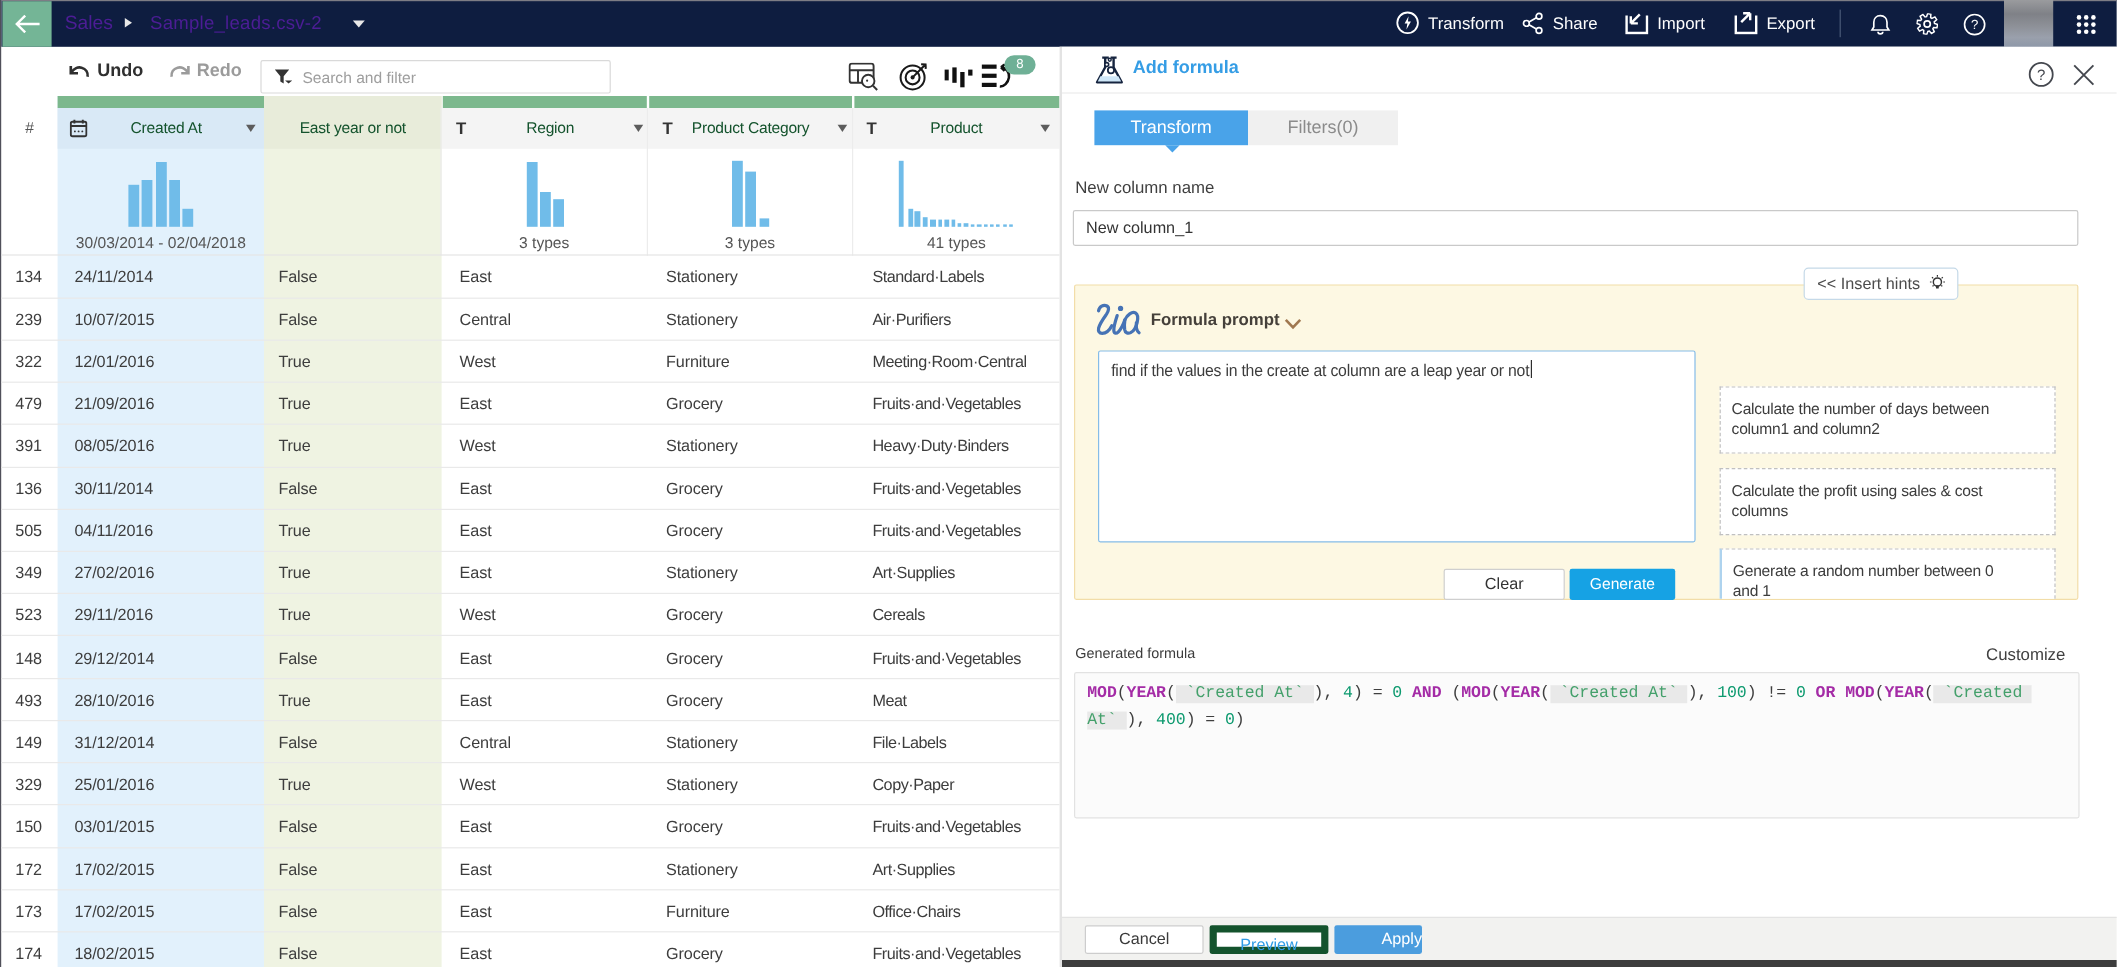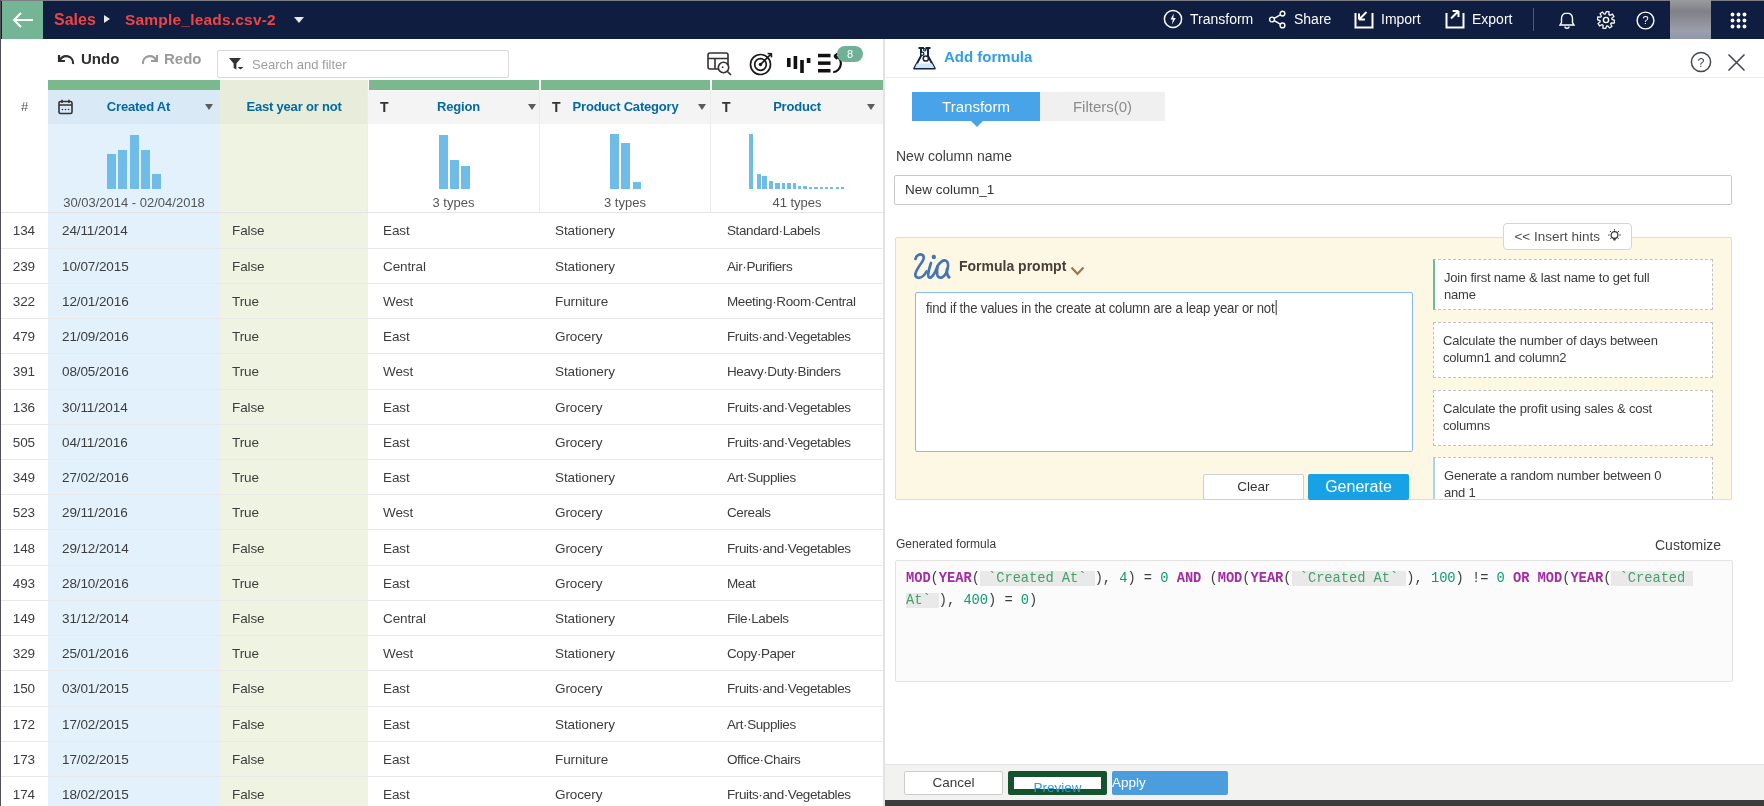--- a/index.html
+++ b/index.html
@@ -2,32 +2,32 @@
 <html><head><meta charset="utf-8">
 <style>
 *{margin:0;padding:0;box-sizing:border-box}
 html,body{width:1764px;height:806px;overflow:hidden}
 body{font-family:"Liberation Sans",sans-serif;background:#fff;position:relative}
 #root{position:absolute;left:0;top:0;width:1764px;height:806px;overflow:hidden;border-left:1px solid #50505a}
 .abs{position:absolute}
 
 .topbar{position:absolute;left:0;top:0;width:1764px;height:39px;background:#0e1d40;border-top:1px solid #7d7d85}
 .backbtn{position:absolute;left:1px;top:1px;width:41px;height:38px;background:#74b596;color:#fff;text-align:center}
-.crumb{position:absolute;top:0;height:39px;line-height:39px;color:#ef4444;font-weight:bold}
+.crumb{position:absolute;top:0;height:39px;line-height:39px;color:#4c1d95;font-weight:normal}
 .navitem{position:absolute;top:0;height:39px;line-height:39px;color:#fdfdfd;font-size:14px}
 .navitem svg{vertical-align:-5px;margin-right:7px}
 
 .undo{position:absolute;top:50px;font-size:15px;color:#2f2f2f;font-weight:bold}
 .redo{position:absolute;top:50px;font-size:15px;color:#9b9b9b;font-weight:bold}
 .searchbox{position:absolute;left:216px;top:50px;width:292px;height:28px;border:1px solid #d9d9d9;border-radius:2px;background:#fff}
 .searchbox span{position:absolute;left:34px;top:6px;font-size:13px;color:#9e9e9e}
 
 .colbg{position:absolute;top:80px;height:726px}
 .strip{position:absolute;top:80px;height:10px;background:#7cb88d}
-.hdrlbl{position:absolute;top:90px;height:34px;line-height:34px;font-size:13px;font-weight:bold;color:#0369a1;letter-spacing:-0.2px;text-align:center}
+.hdrlbl{position:absolute;top:90px;height:34px;line-height:34px;font-size:13px;font-weight:normal;color:#14532d;letter-spacing:-0.2px;text-align:center}
 .tcaret{position:absolute;width:0;height:0;border-left:4.5px solid transparent;border-right:4.5px solid transparent;border-top:6px solid #5c5c5c;top:104px}
 .ticon{position:absolute;top:90px;height:34px;line-height:34px;font-size:14px;font-weight:bold;color:#333}
 .bar{position:absolute;background:#70bce9}
 .htxt{position:absolute;top:195px;font-size:13px;color:#555;text-align:center}
 .vline{position:absolute;top:90px;height:123px;width:1px;background:#ececec}
 .row{position:absolute;left:0;width:882px;height:35.23px;line-height:35.23px;border-bottom:1px solid #e9e9e9;font-size:13.5px;color:#3d3d3d;letter-spacing:-0.1px}
 .row span{position:absolute;top:0;height:35.23px;line-height:35.23px}
 .c-num{left:0;width:34px;text-align:right}
 .c-date{left:61px}.c-leap{left:231px}.c-reg{left:382px}.c-cat{left:554px}.c-prod{left:726px;letter-spacing:-0.4px}
 
@@ -38,34 +38,34 @@
 .tab-off{position:absolute;left:1039px;top:92px;width:125px;height:29px;background:#f0f0f0;color:#8b8b8b;font-size:15px;text-align:center;line-height:29px}
 .tabnotch{position:absolute;left:970px;top:121px;width:0;height:0;border-left:6px solid transparent;border-right:6px solid transparent;border-top:6px solid #49a3e9}
 .lbl{position:absolute;font-size:14px;color:#3f3f3f}
 .input1{position:absolute;left:893px;top:175px;width:838px;height:30px;border:1px solid #c9c9c9;border-radius:2px;background:#fff;font-size:13.5px;color:#333;line-height:28px;padding-left:10px}
 .inshints{position:absolute;left:1502px;top:223px;width:129px;height:27px;background:#fff;border:1px solid #c5d9e8;border-radius:4px;font-size:13.5px;color:#4c4c4c;text-align:center;line-height:25px;z-index:3}
 .ypanel{position:absolute;left:894px;top:237px;width:837px;height:263px;background:#fdf8e3;border:1px solid #f2dda8;border-radius:2px;overflow:hidden}
 .fprompt{position:absolute;left:958px;top:258px;font-size:14px;font-weight:bold;color:#45403a;z-index:2}
 .ta{position:absolute;left:914px;top:292px;width:498px;height:160px;background:#fff;border:1px solid #85bce8;border-radius:2px;z-index:2}
 .ta span{position:absolute;left:10px;top:7px;font-size:14px;color:#3c3c3c;letter-spacing:-0.2px;transform:scaleX(0.94);transform-origin:left top;white-space:nowrap}
 .btn-clear{position:absolute;left:1202px;top:474px;width:101px;height:26px;background:#fff;border:1px solid #cfcfcf;border-radius:2px;font-size:13.5px;color:#333;text-align:center;line-height:24px;z-index:2}
-.btn-gen{position:absolute;left:1307px;top:474px;width:101px;height:26px;background:#16a2e4;border-radius:2px;font-size:16px;color:#fff;text-align:center;line-height:26px;z-index:2}
+.btn-gen{position:absolute;left:1307px;top:474px;width:88px;height:26px;background:#16a2e4;border-radius:2px;font-size:13px;color:#fff;text-align:center;line-height:26px;z-index:2}
 .hint{position:absolute;left:1432px;width:280px;background:#fff;border:1px dashed #c0c0c0;font-size:13px;letter-spacing:-0.2px;color:#3c3c3c;padding:9px 8px 8px 9px;line-height:17px;z-index:2}
 .hint1{border-left:2px solid #6cbd94}
 .gflbl{position:absolute;left:895px;top:537px;font-size:12px;color:#3c3c3c}
 .customize{position:absolute;left:1654px;top:537px;font-size:14px;color:#404040}
 .codebox{position:absolute;left:894px;top:560px;width:838px;height:122px;background:#fbfbfb;border:1px solid #e2e2e2;border-radius:2px}
 .code{position:absolute;left:905px;top:568px;width:812px;font-family:"Liberation Mono",monospace;font-size:13.75px;line-height:21.5px;color:#3f3f3f;white-space:pre;letter-spacing:-0.05px}
 .kw{color:#a42ba6;font-weight:bold}
 .num{color:#0d9a6f}
 .col{color:#44a06b;background:#e9e9e9}
 .botbar{position:absolute;left:884px;top:764px;width:880px;height:36px;background:#f2f2f0;border-top:1px solid #e3e3e3}
 .btn-cancel{position:absolute;left:903px;top:771px;width:99px;height:24px;background:#fff;border:1px solid #cdcdcd;border-radius:2px;font-size:13.5px;color:#3a3a3a;text-align:center;line-height:22px}
 .btn-preview{position:absolute;left:1007px;top:771px;width:99px;height:24px;background:#fff;border:6px solid #14532d;border-radius:2px;font-size:13.5px;color:#2e9be5;text-align:center;line-height:22px}
-.btn-apply{position:absolute;left:1111px;top:771px;width:116px;height:24px;background:#4b9dde;border-radius:2px;font-size:13.5px;color:#fff;text-align:left;line-height:24px}
+.btn-apply{position:absolute;left:1111px;top:771px;width:73px;height:24px;background:#4b9dde;border-radius:2px;font-size:13.5px;color:#fff;text-align:right;line-height:24px}
 .darkstrip{position:absolute;left:884px;top:800px;width:880px;height:6px;background:#3d3d3d}
 </style></head>
 <body>
 <div id="root">
 
 <div class="topbar"></div>
 <div class="backbtn"><svg width="22" height="16" viewBox="0 0 22 16" style="margin-top:11px">
         <path d="M9 1 L2 8 L9 15 M2 8 L21 8" stroke="#fff" stroke-width="2" fill="none"></path>
       </svg></div>
 <div class="crumb" style="left:53px;font-size:16px">Sales</div>
@@ -410,21 +410,20 @@
       </svg></div>
 <div class="fprompt">Formula prompt</div>
 <div class="abs" style="left:1069px;top:262px;z-index:2"><svg width="15" height="10" viewBox="0 0 15 10">
         <path d="M1.5 1.5 L7.5 7.8 L13.5 1.5" stroke="#a07850" stroke-width="2.2" fill="none"></path>
       </svg></div>
 <div class="ta">
       <span>find if the values in the create at column are a leap year or not<i style="display:inline-block;width:1.5px;height:15px;background:#222;vertical-align:-2px;margin-left:1px"></i></span>
     </div>
 <div class="btn-clear">Clear</div>
 <div class="btn-gen">Generate</div>
-<div class="hint hint1" style="top:259px;height:51px">Join first name &amp; last name to get full<br>name</div>
 <div class="hint" style="top:322px;height:56px">Calculate the number of days between<br>column1 and column2</div>
 <div class="hint" style="top:390px;height:56px">Calculate the profit using sales &amp; cost<br>columns</div>
 <div class="hint" style="top:457px;height:42px;border-left:2px solid #aed3ee;border-bottom:none;overflow:hidden">Generate a random number between 0<br>and 1</div>
 <div class="gflbl">Generated formula</div>
 <div class="customize">Customize</div>
 <div class="codebox"></div>
 <div class="code"><span class="kw">MOD</span>(<span class="kw">YEAR</span>(<span class="col"> `Created At` </span>), <span class="num">4</span>) = <span class="num">0</span> <span class="kw">AND</span> (<span class="kw">MOD</span>(<span class="kw">YEAR</span>(<span class="col"> `Created At` </span>), <span class="num">100</span>) != <span class="num">0</span> <span class="kw">OR</span> <span class="kw">MOD</span>(<span class="kw">YEAR</span>(<span class="col"> `Created </span>
 <span class="col">At` </span>), <span class="num">400</span>) = <span class="num">0</span>)</div>
 <div class="botbar"></div>
 <div class="btn-cancel">Cancel</div>

